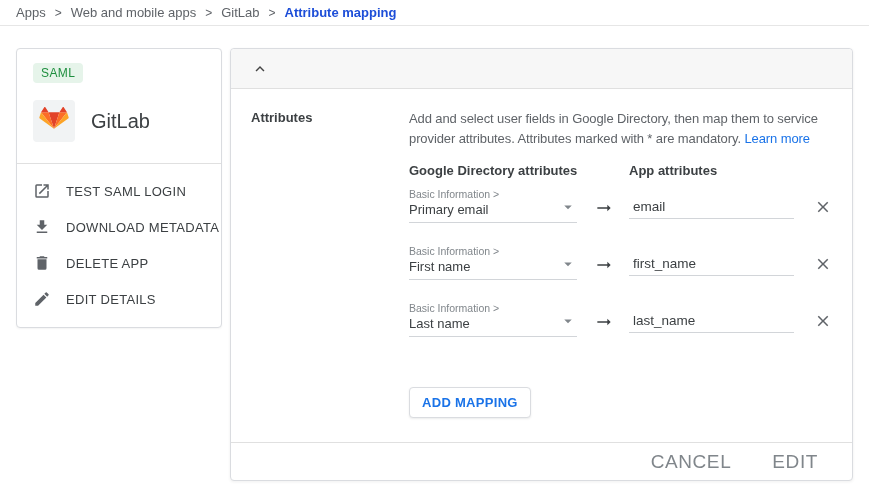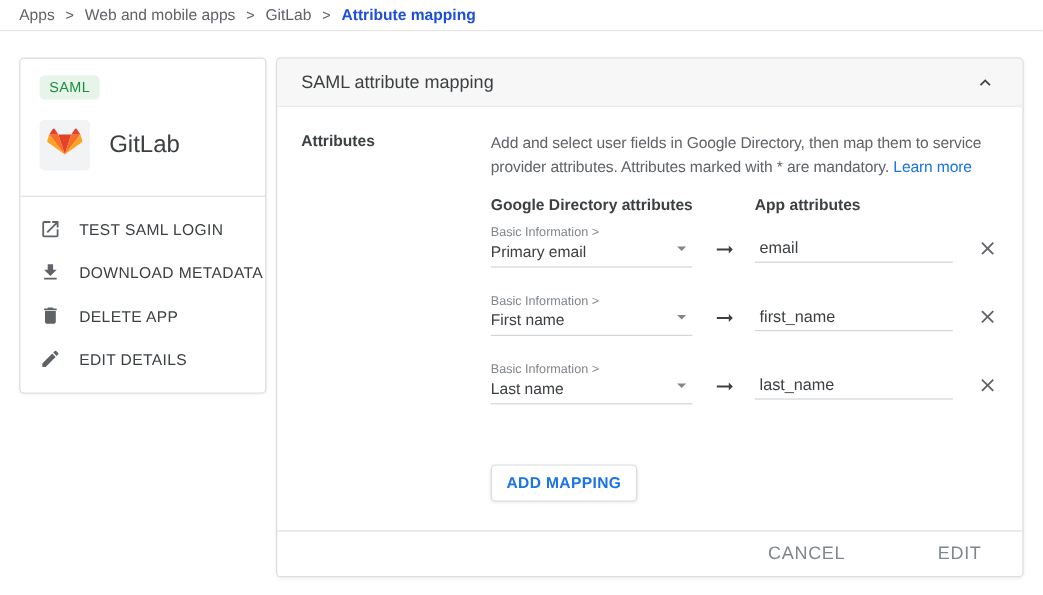--- a/index.html
+++ b/index.html
@@ -133,22 +133,22 @@
 
   .panel-footer {
     position: absolute; left: 0; right: 0; bottom: 0;
     height: 38px;
     border-top: 1px solid #e0e0e0;
     display: flex; align-items: center; justify-content: flex-end;
     gap: 37px; padding: 0 32px;
   }
   .footer-btn {
     background: none; border: none;
-    font-family: inherit; font-size: 15px; letter-spacing: .6px;
-    color: #80868b; cursor: pointer; padding: 4px 2px; margin-left: 36px;
+    font-family: inherit; font-size: 19px; letter-spacing: .6px;
+    color: #80868b; cursor: pointer; padding: 4px 2px;
   }
 </style>
 </head>
 <body>
 
 <div class="breadcrumb">
   <span class="crumb">Apps</span>
   <span class="crumb-sep">&gt;</span>
   <span class="crumb">Web and mobile apps</span>
   <span class="crumb-sep">&gt;</span>
@@ -208,21 +208,20 @@
             <path d="M3 17.25V21h3.75L17.81 9.94l-3.75-3.75L3 17.25zM20.71 7.04a1 1 0 0 0 0-1.41l-2.34-2.34a1 1 0 0 0-1.41 0l-1.83 1.83 3.75 3.75 1.83-1.83z"></path>
           </svg>
       </span>
       <span>EDIT DETAILS</span>
     </div>
   </div>
 </div>
 
 <div class="panel">
   <div class="panel-header">
-    <span>SAML attribute mapping</span>
     <span class="chevron-up">
       <svg viewBox="0 0 24 24" fill="currentColor">
           <path d="M12 8l-6 6 1.41 1.41L12 10.83l4.59 4.58L18 14z"></path>
         </svg>
     </span>
   </div>
 
   <div class="panel-body">
     <div class="section-label">Attributes</div>
 

